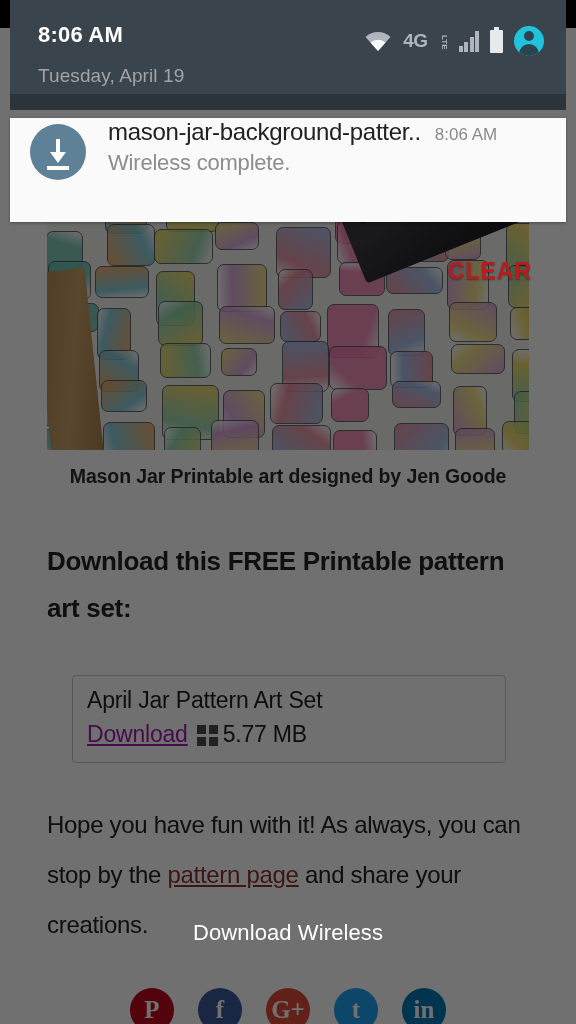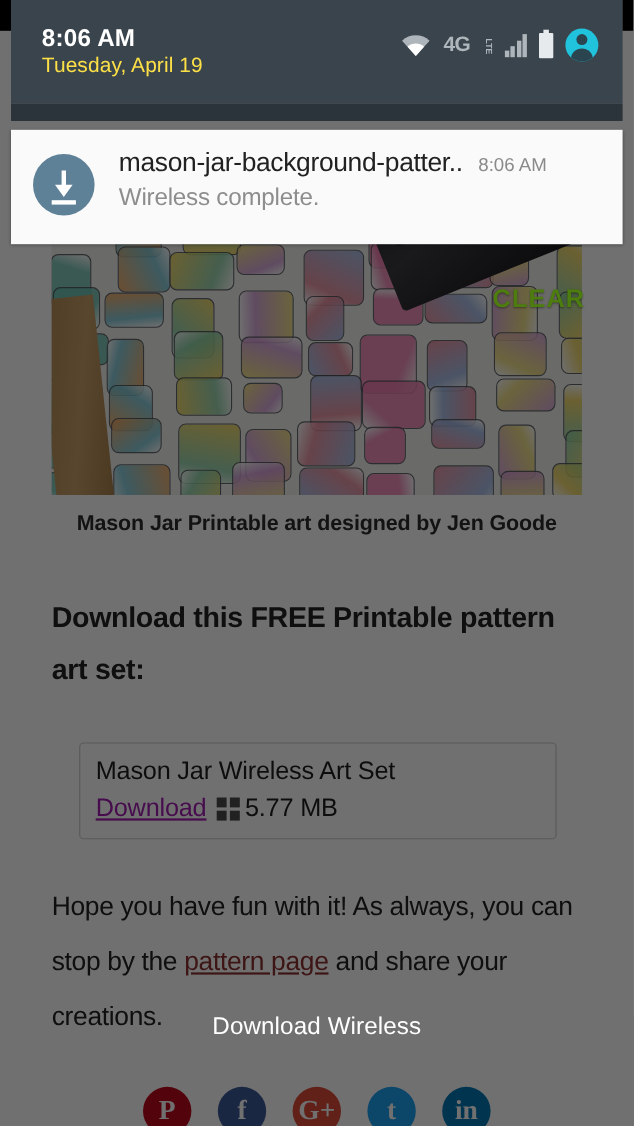--- a/index.html
+++ b/index.html
@@ -198,22 +198,22 @@
     padding: 22px 24px 0 28px;
   }
   .sb-time {
     font-size: 22px;
     font-weight: bold;
     color: #ffffff;
     letter-spacing: 0.2px;
   }
   .sb-date {
     font-size: 19px;
-    color: #fde047;
-    margin-top: 1px;
+    color: #a3a3a3;
+    margin-top: 17px;
     letter-spacing: 0.1px;
   }
   .sb-icons {
     position: absolute;
     right: 22px;
     top: 26px;
     display: flex;
     align-items: center;
     gap: 11px;
   }
@@ -271,21 +271,21 @@
     position: absolute;
     left: 10px;
     top: 118px;
     width: 556px;
     height: 104px;
     background: #fafafa;
     box-shadow: 0 1px 3px rgba(0,0,0,0.35);
     z-index: 6;
     display: flex;
     align-items: flex-start;
-    padding: 16px 18px 0 20px;
+    padding: 0 18px 0 20px;
   }
   .notif-icon {
     width: 56px; height: 56px;
     border-radius: 50%;
     background: #5f8197;
     flex: 0 0 auto;
     position: relative;
     margin-top: 6px;
   }
   .notif-icon .arrow-stem {
@@ -325,21 +325,21 @@
     margin-top: 4px;
     letter-spacing: -0.2px;
   }
 
   #clear-btn {
     position: absolute;
     right: 44px;
     top: 258px;
     font-size: 23px;
     font-weight: bold;
-    color: #4d7c0f;
+    color: #b91c1c;
     letter-spacing: 1px;
     z-index: 6;
     text-shadow: 0 1px 2px rgba(0,0,0,0.4);
   }
 
   
   #toast {
     position: absolute;
     left: 0; right: 0;
     top: 920px;
@@ -451,21 +451,21 @@
       <div class="hero-desk"></div>
       <div class="hero-pens"></div>
       <div class="hero-pen2"></div>
     </div>
 
     <div class="caption">Mason Jar Printable art designed by Jen Goode</div>
 
     <div class="lede">Download this FREE Printable pattern art set:</div>
 
     <div class="dl-box">
-      <div class="dl-title">Mason Jar Wireless Art Set</div>
+      <div class="dl-title">April Jar Pattern Art Set</div>
       <div class="dl-row">
         <a class="dl-link" href="#">Download</a>
         <span class="grid-icon">
           <i></i>
             <i></i>
             <i></i>
             <i></i>
         </span>
         <span class="dl-size">5.77 MB</span>
       </div>

